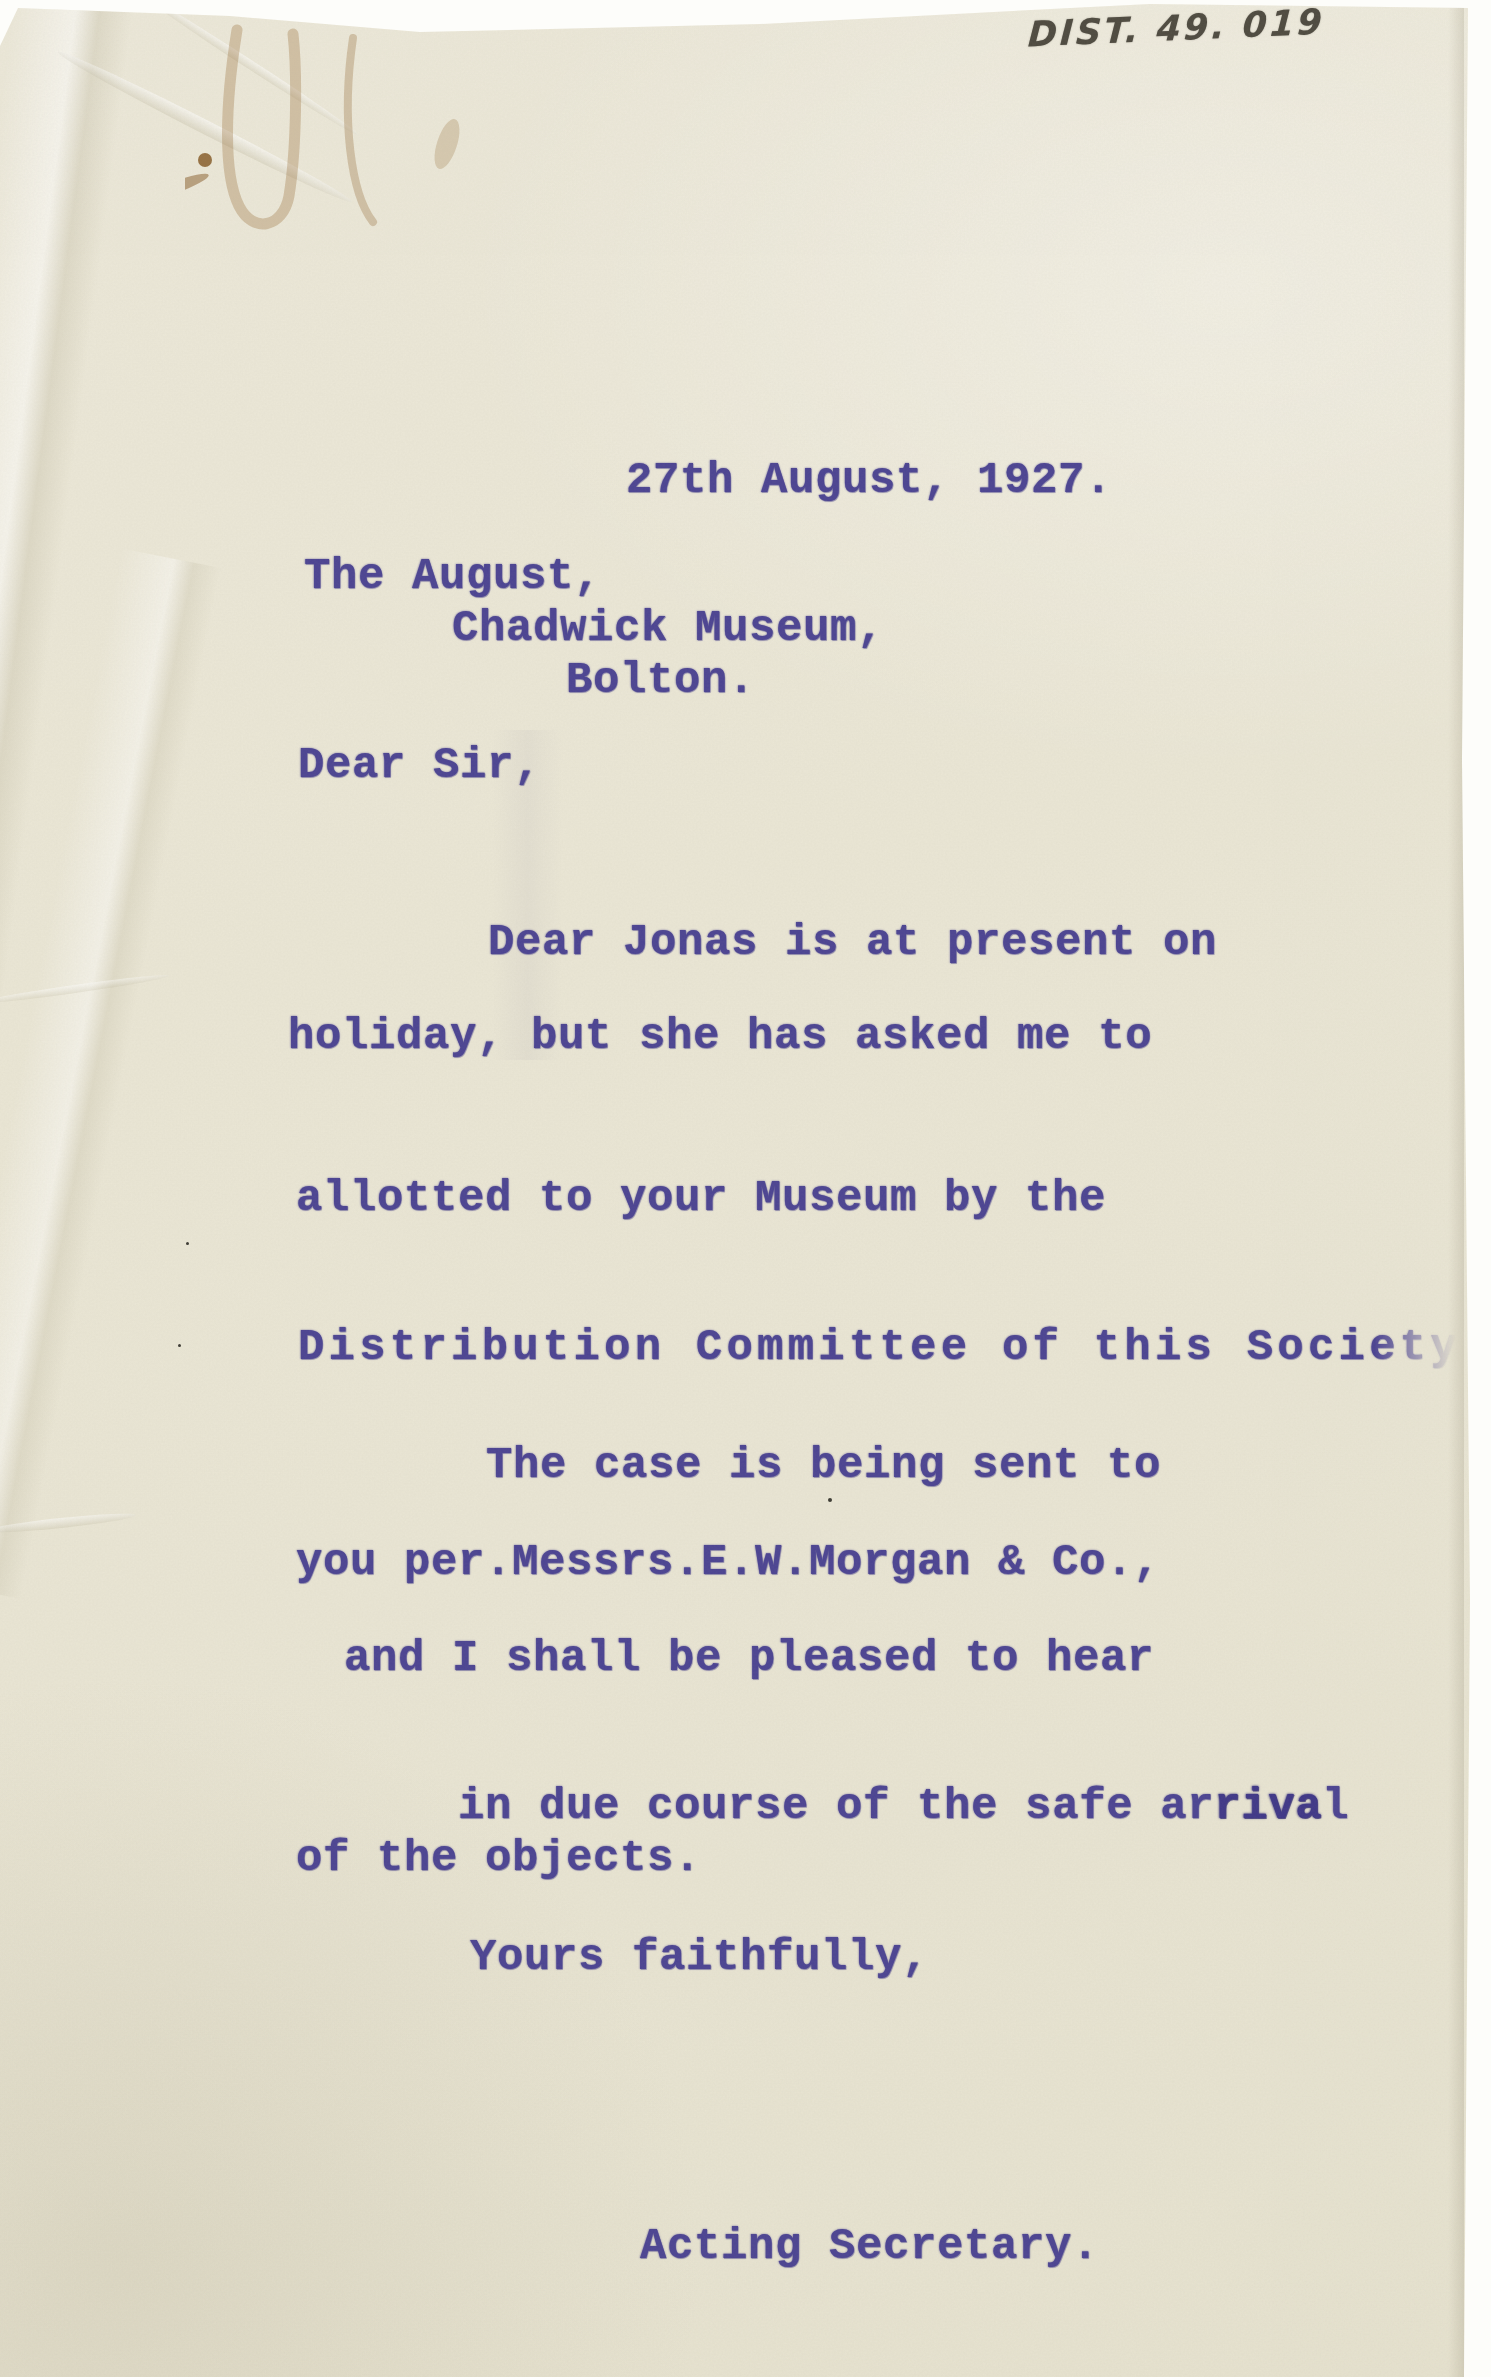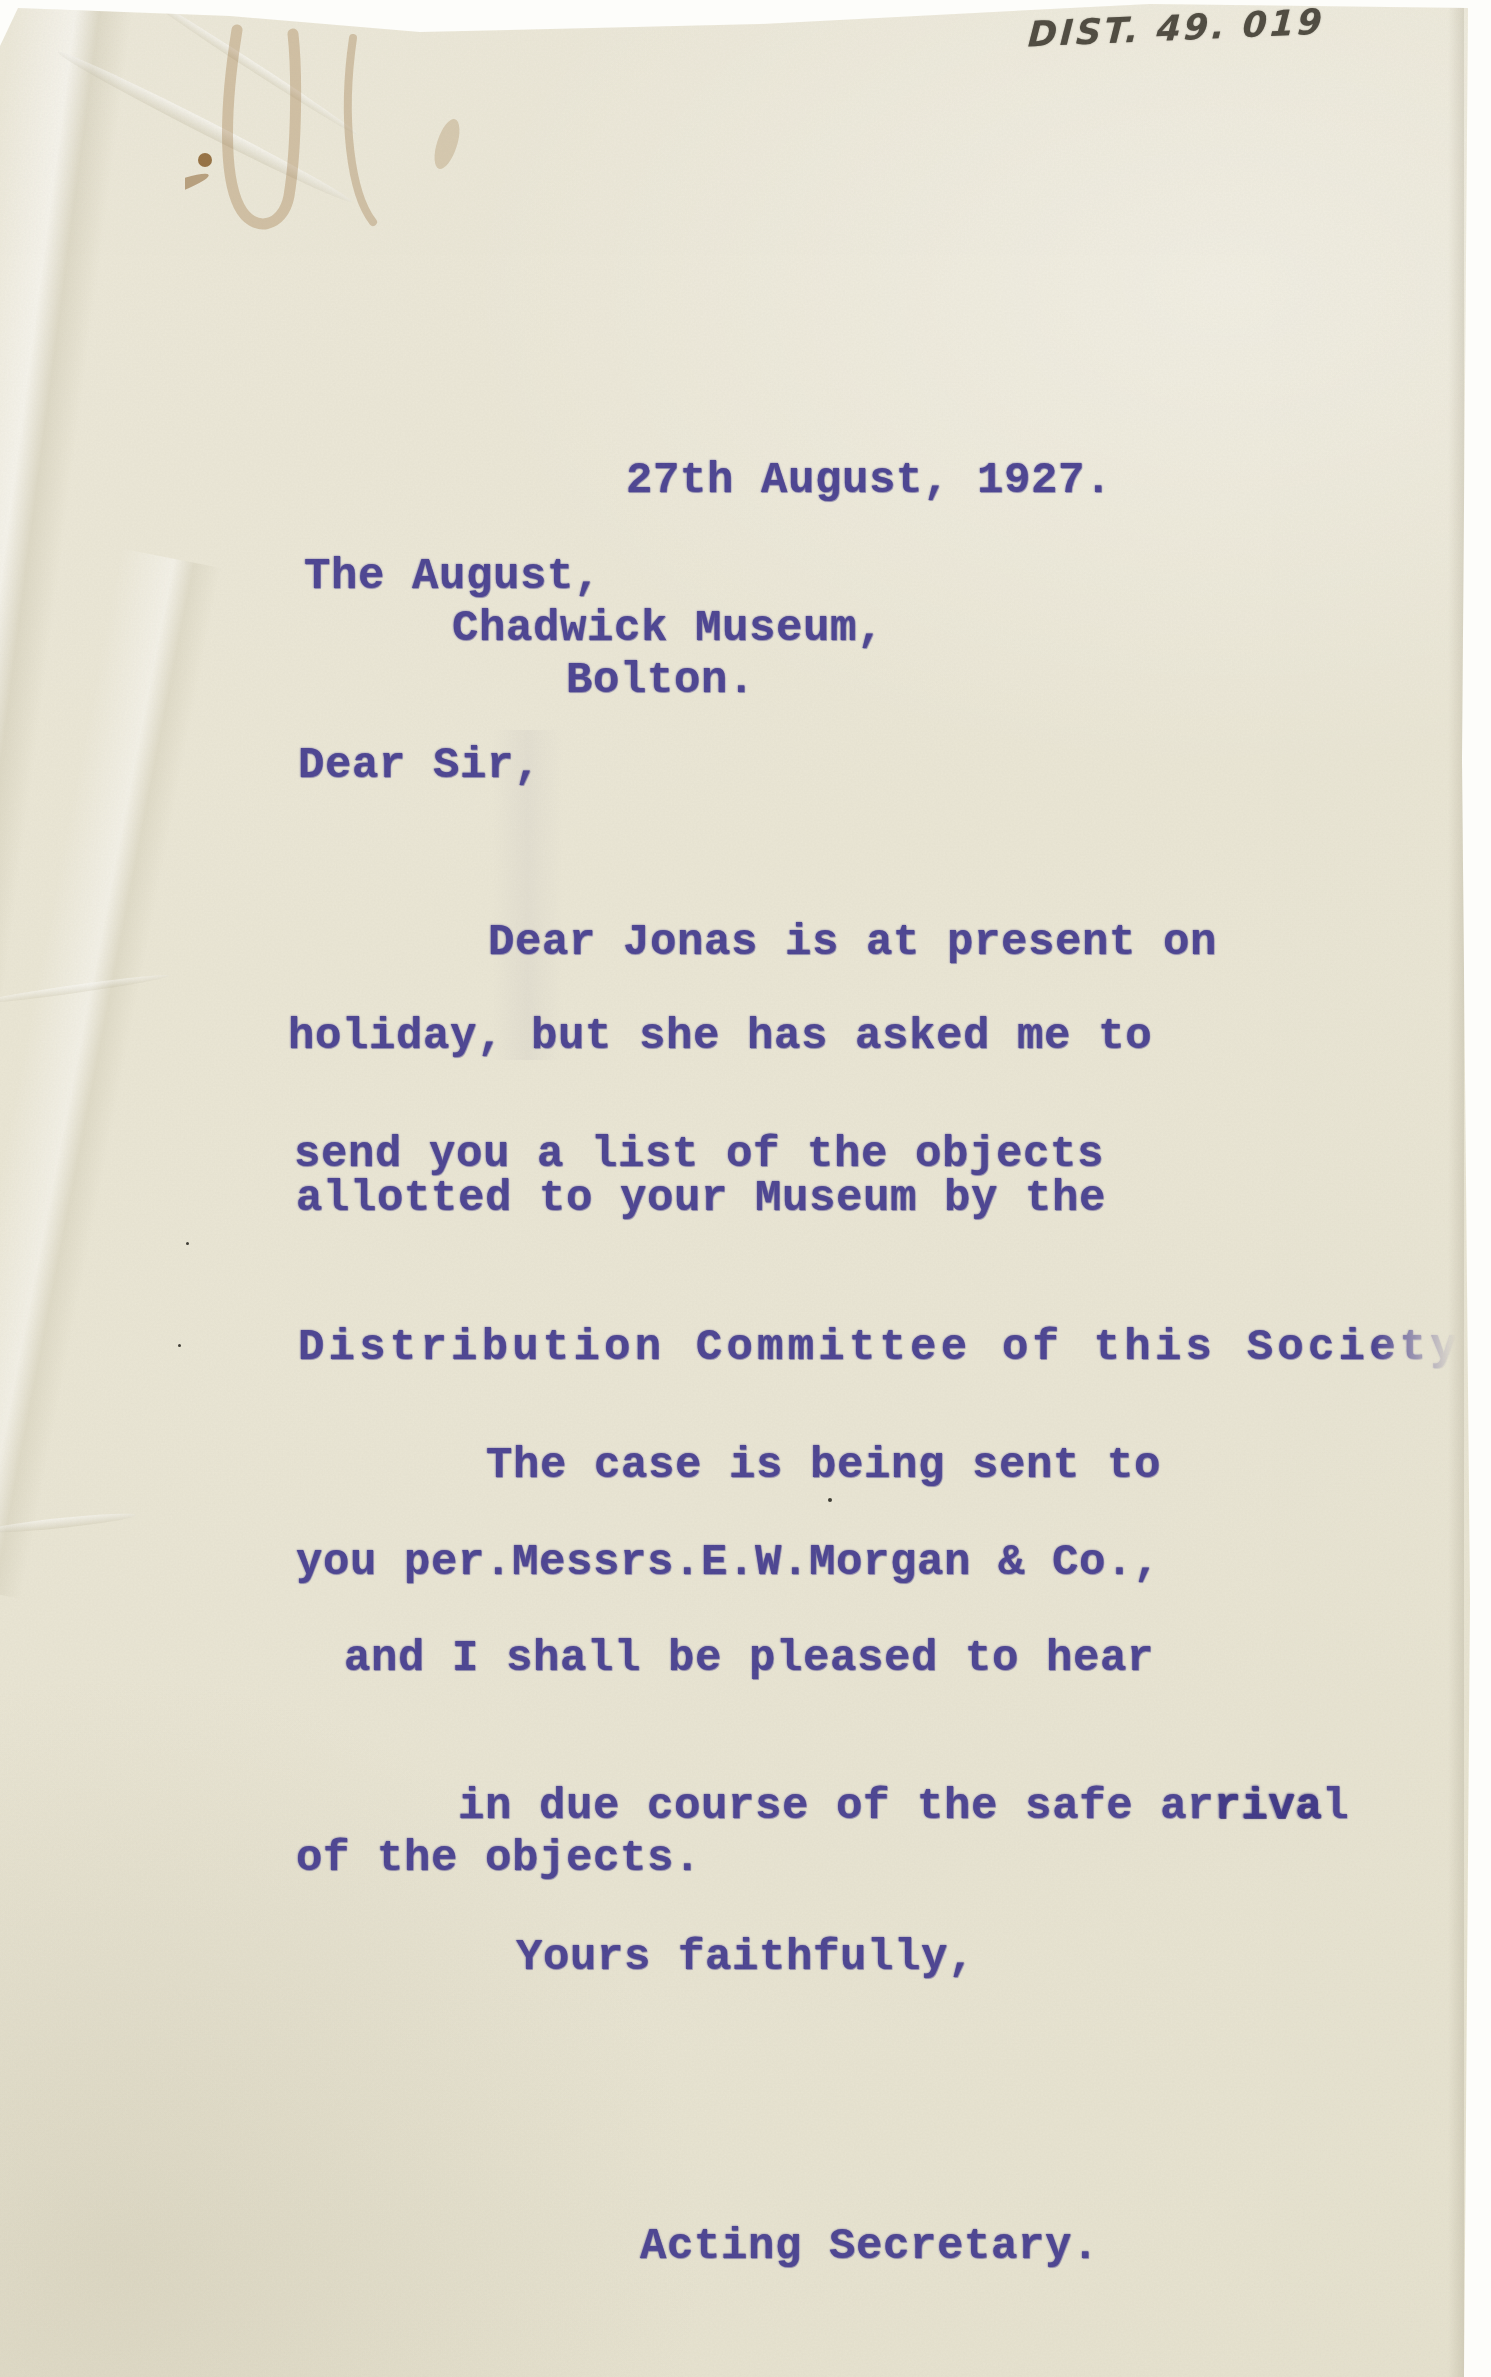--- a/index.html
+++ b/index.html
@@ -105,35 +105,34 @@
     <div class="typed" style="top:458px;left:626px;">27th August, 1927.</div>
 
     <div class="typed" style="top:554px;left:304px;">The August,</div>
     <div class="typed" style="top:606px;left:452px;">Chadwick Museum,</div>
     <div class="typed" style="top:658px;left:518px;margin-left:48px;">Bolton.</div>
 
     <div class="typed" style="top:743px;left:298px;">Dear Sir,</div>
 
     <div class="typed" style="top:920px;left:488px;">Dear Jonas is at present on</div>
     <div class="typed" style="top:1014px;left:288px;">holiday, but she has asked me to</div>
-    <div class="typed" style="top:1132px;left:294px;">send you a list of the objects</div>
     <div class="typed" style="top:1176px;left:296px;">allotted to your Museum by the</div>
     <div class="typed clip-fade" style="top:1325px;left:298px;width:1170px;">Distribution Committee of this Society</div>
 
     <div class="typed" style="top:1443px;left:486px;">The case is being sent to</div>
     <div class="typed" style="top:1540px;left:296px;">you per.Messrs.E.W.Morgan &amp; Co.,</div>
     <div class="typed" style="top:1636px;left:296px;margin-left:48px;">and I shall be pleased to hear</div>
 
     <div class="typed" style="top:1740px;left:296px;">
       <span>in due course of the safe ar</span><span class="strike-heavy">riva</span><span>l</span>
     </div>
 
     <div class="typed" style="top:1836px;left:296px;">of the objects.</div>
 
-    <div class="typed" style="top:1935px;left:470px;margin-left:46px;">Yours faithfully,</div>
+    <div class="typed" style="top:1935px;left:470px;">Yours faithfully,</div>
 
     <div class="typed" style="top:2224px;left:640px;">Acting Secretary.</div>
 
     <svg class="grain" width="1491" height="2377" xmlns="http://www.w3.org/2000/svg">
       <filter id="grainf">
         <feTurbulence type="fractalNoise" baseFrequency="0.55" numOctaves="2" seed="7" stitchTiles="stitch"></feTurbulence>
         <feColorMatrix type="matrix" values="0 0 0 0 0.42  0 0 0 0 0.40  0 0 0 0 0.30  0 0 0 0.55 0"></feColorMatrix>
       </filter>
       <rect width="1491" height="2377" filter="url(#grainf)"></rect>
     </svg>

